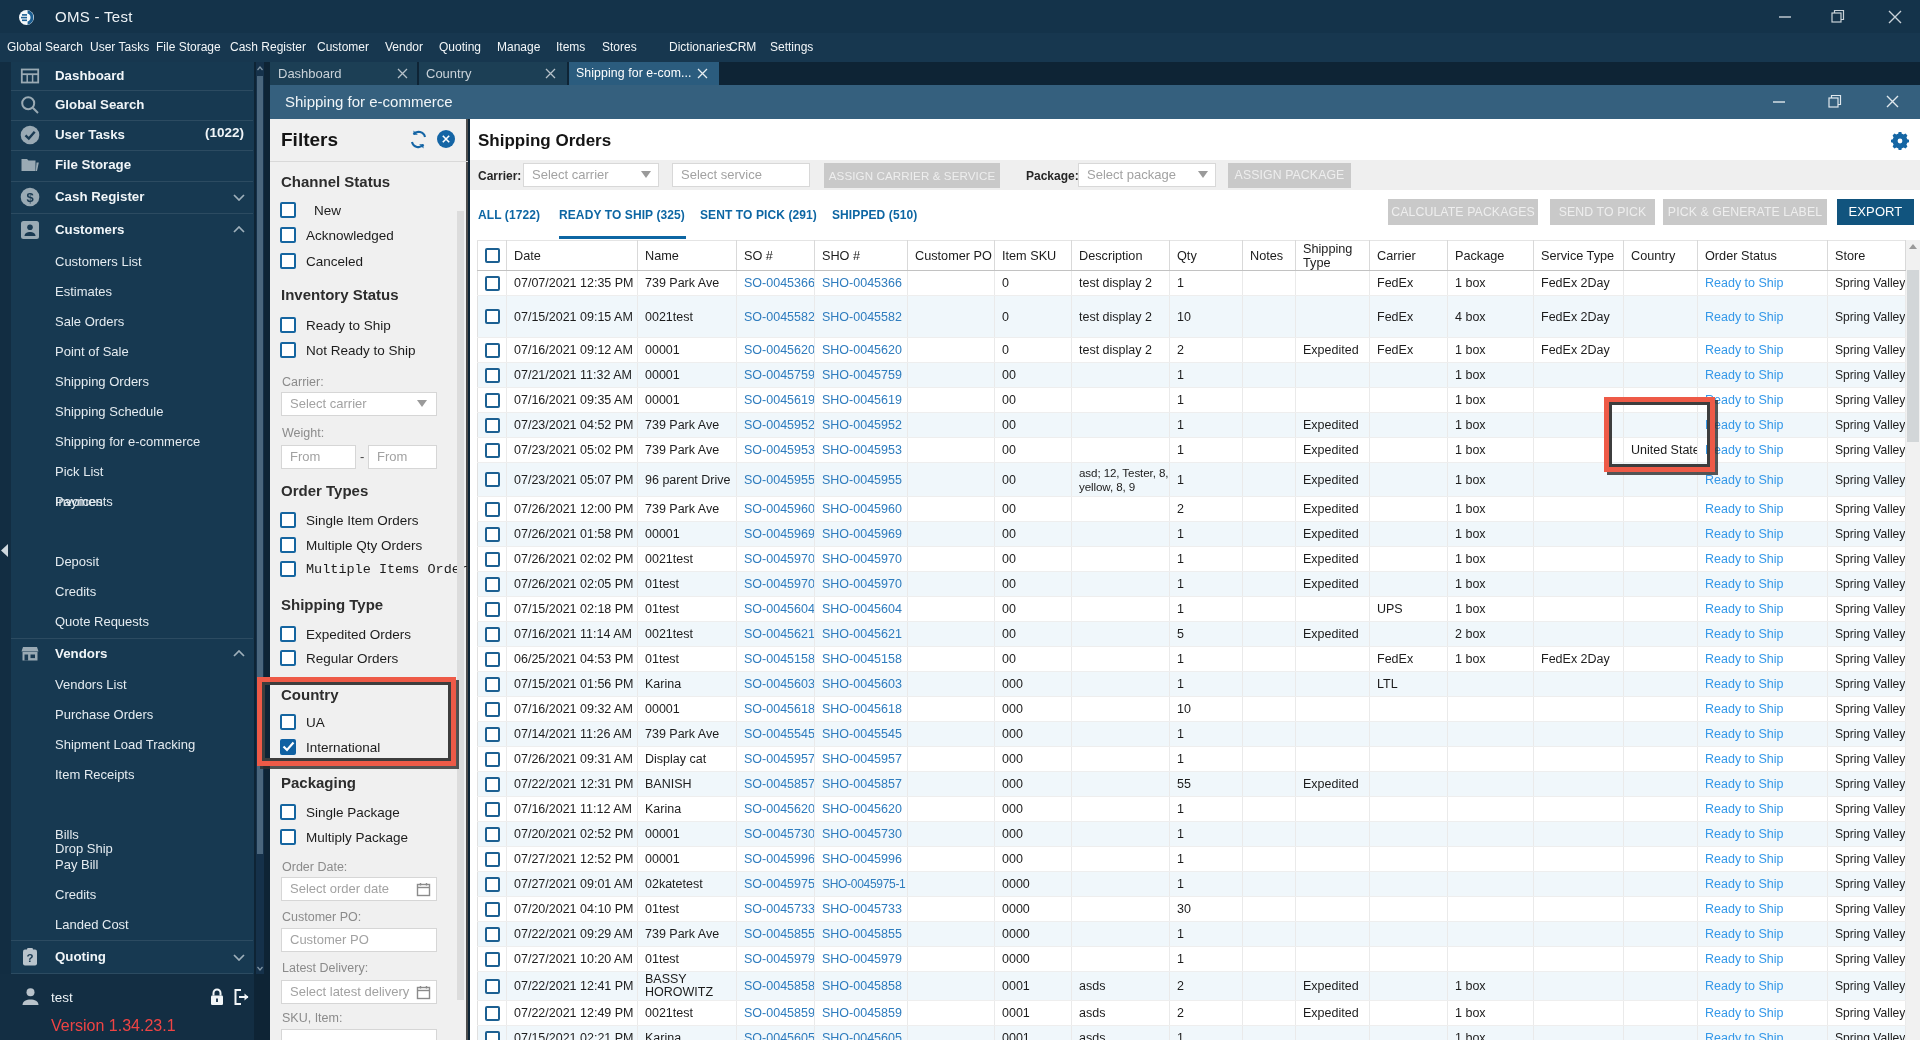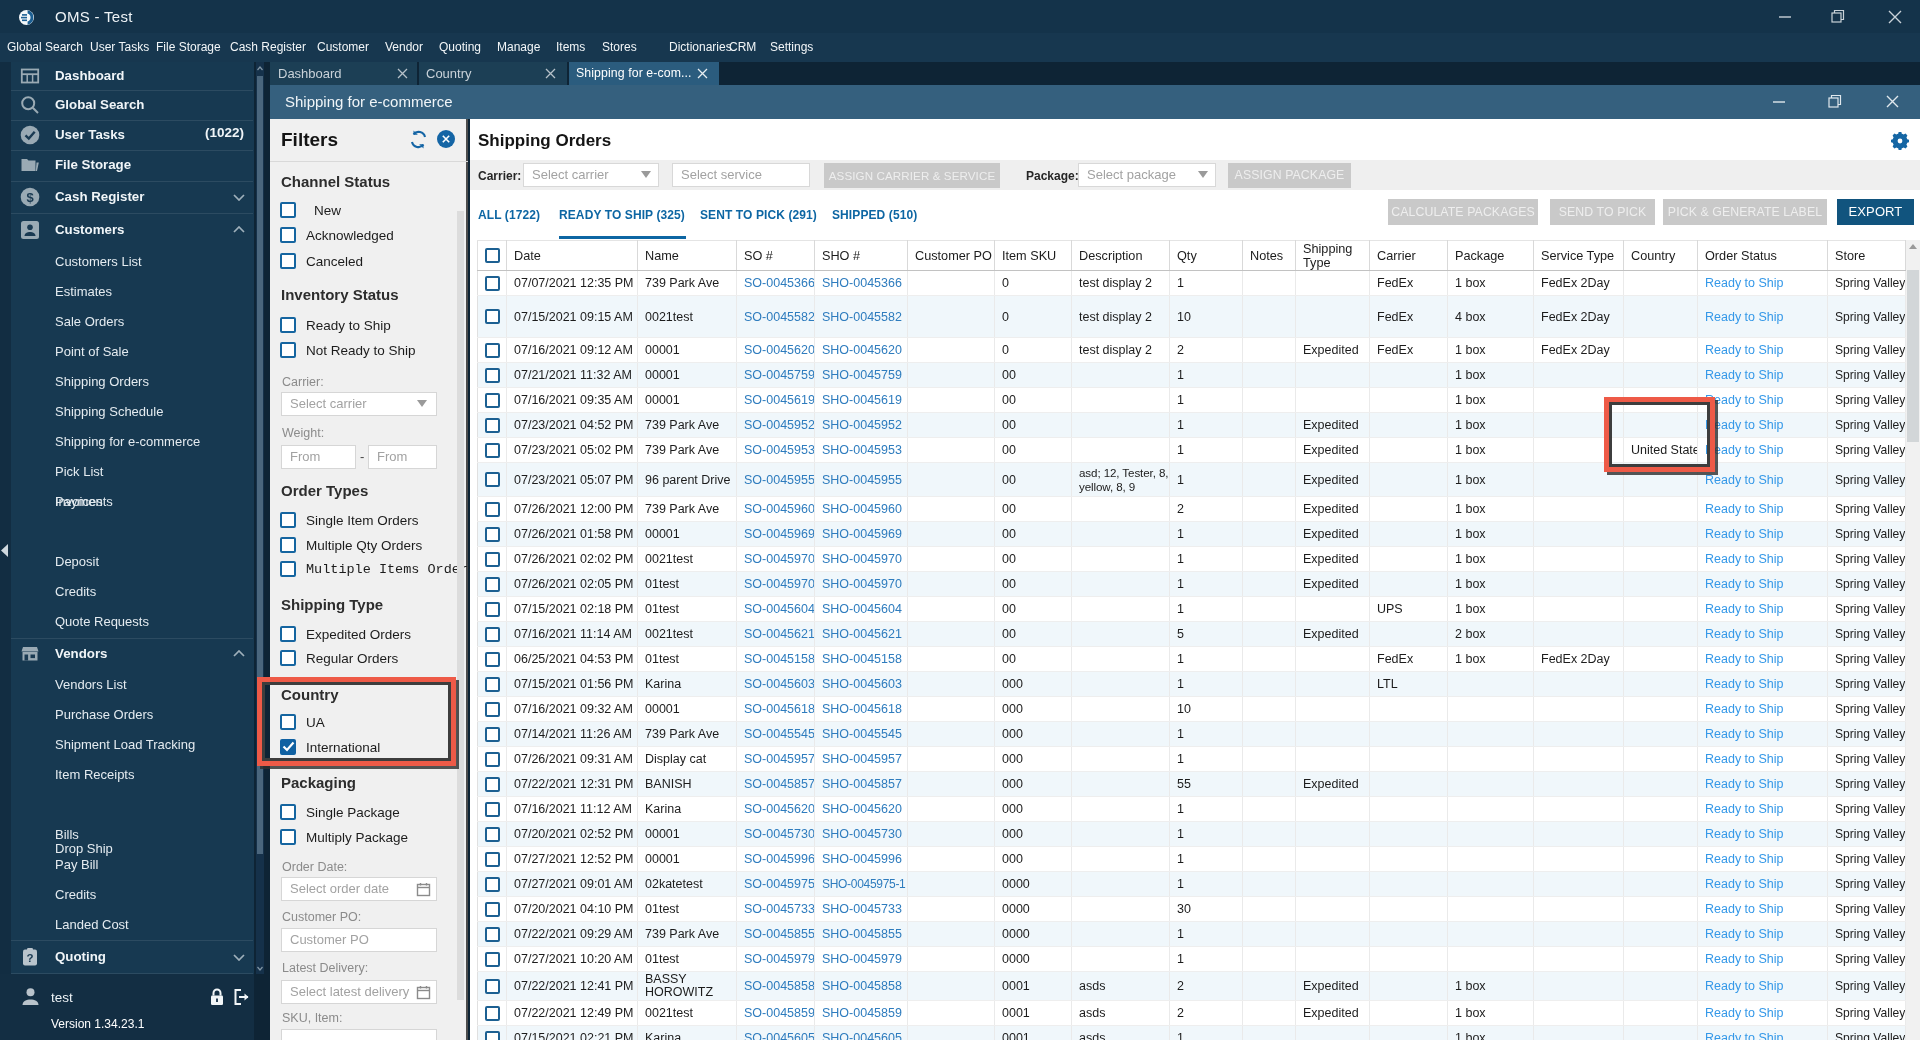--- a/index.html
+++ b/index.html
@@ -190,21 +190,21 @@
 <svg class="a" style="left:209px;top:988px" width="16" height="18" viewBox="0 0 16 18">
 <rect x="2" y="7.5" width="12" height="9.5" rx="1.2" fill="#f2f6f8"></rect>
 <path d="M4.5 7.5 L4.5 5 A3.5 3.5 0 0 1 11.5 5 L11.5 7.5" fill="none" stroke="#f2f6f8" stroke-width="2"></path>
 <rect x="7.1" y="10.5" width="1.8" height="3.5" fill="#132e43"></rect>
 </svg>
 <svg class="a" style="left:233px;top:988px" width="18" height="18" viewBox="0 0 18 18">
 <path d="M8 2 L2.5 2 L2.5 16 L8 16" fill="none" stroke="#f2f6f8" stroke-width="2"></path>
 <line x1="6" y1="9" x2="15" y2="9" stroke="#f2f6f8" stroke-width="2"></line>
 <path d="M11.5 5.5 L15.5 9 L11.5 12.5 Z" fill="#f2f6f8"></path>
 </svg>
-<div class="a" style="left:51px;top:1017px;font-size:12px;color:#ffffff;">Version 1.34.23.1</div>
+<div class="a" style="left:51px;top:1017px;font-size:16px;color:#ef4444;">Version 1.34.23.1</div>
 <svg class="a" style="left:1px;top:544px" width="7" height="13" viewBox="0 0 7 13">
       <path d="M7 0 L0 6.5 L7 13 Z" fill="#cfd8de"></path>
     </svg>
 <div class="a" style="left:256px;top:62px;width:8px;height:912px;background:#15314a;"></div>
 <div class="a" style="left:257px;top:76px;width:6px;height:778px;background:#4a667d;"></div>
 <svg class="a" style="left:257px;top:66px" width="6" height="5" viewBox="0 0 6 5">
       <path d="M0.5 4 L3 1 L5.5 4" fill="none" stroke="#8296a5" stroke-width="1.2"></path>
     </svg>
 <svg class="a" style="left:257px;top:966px" width="6" height="5" viewBox="0 0 6 5">
       <path d="M0.5 1 L3 4 L5.5 1" fill="none" stroke="#8296a5" stroke-width="1.2"></path>

